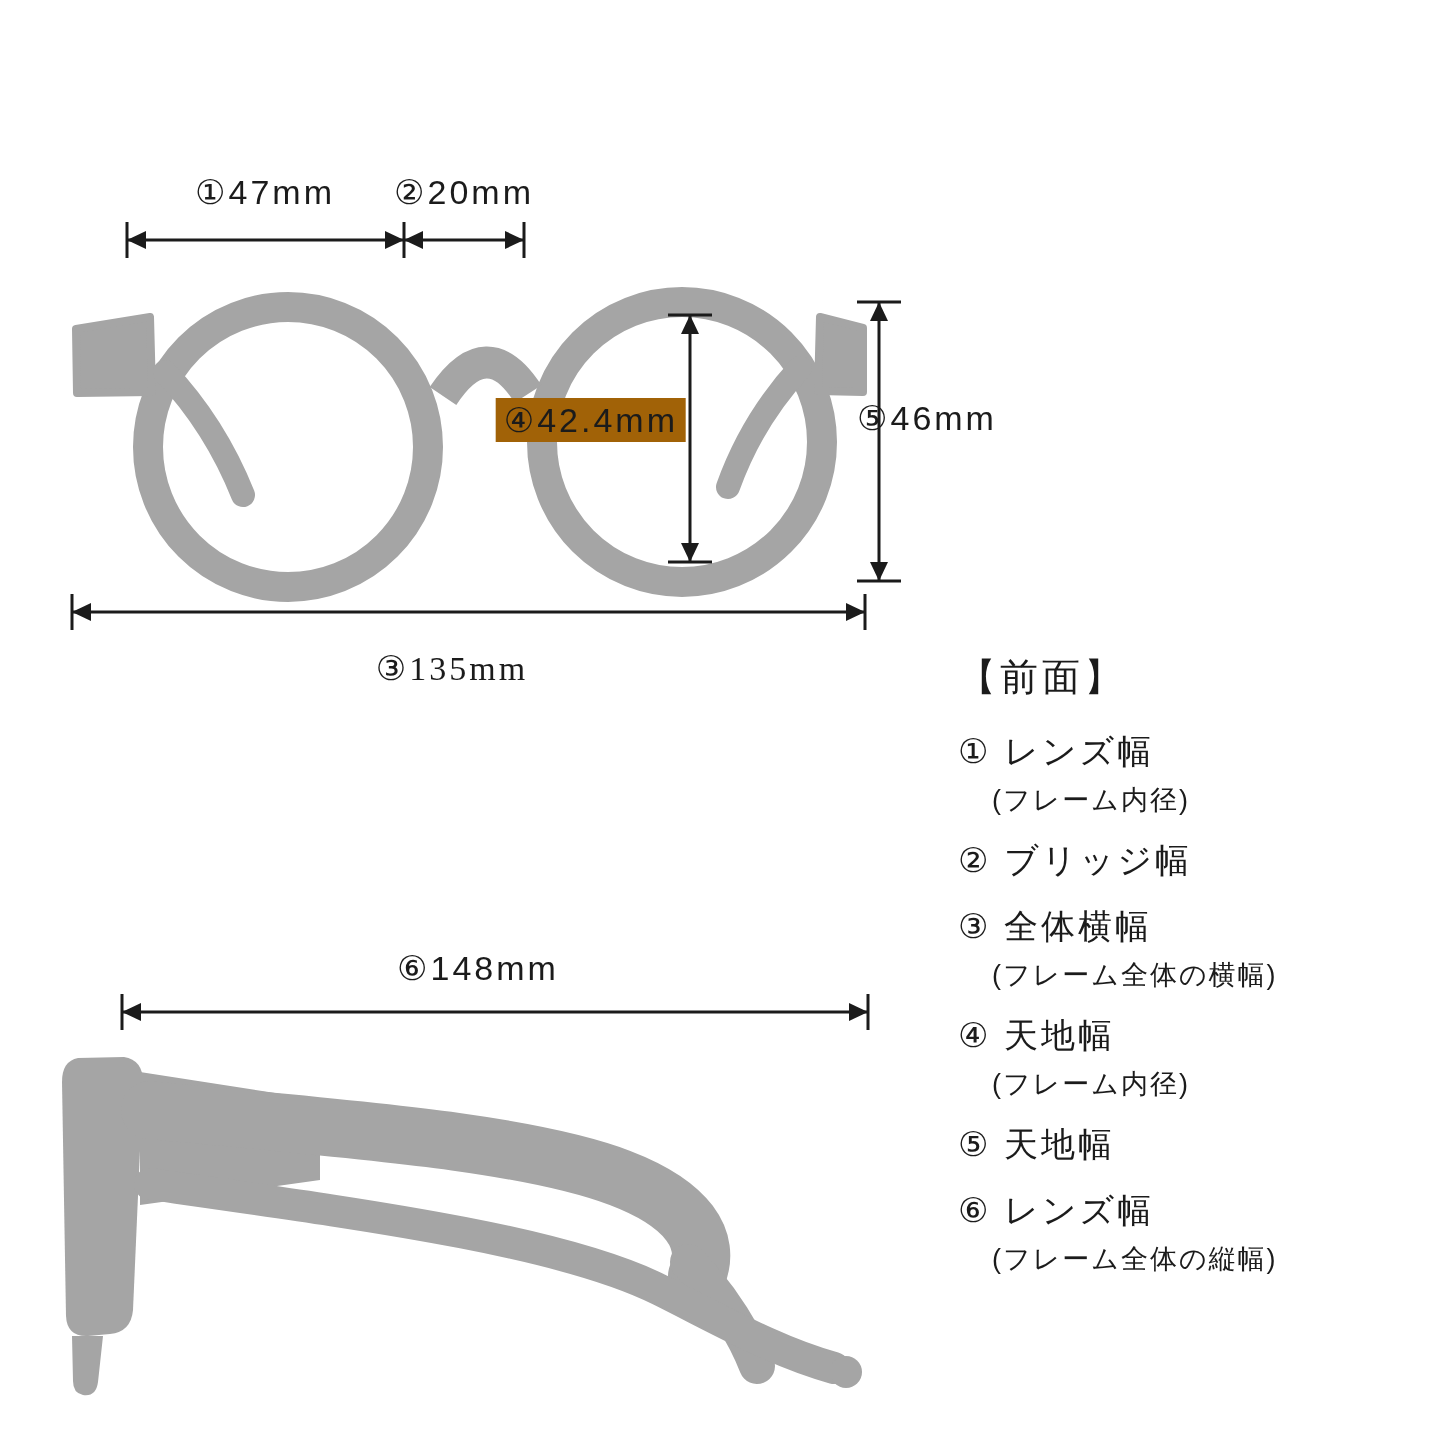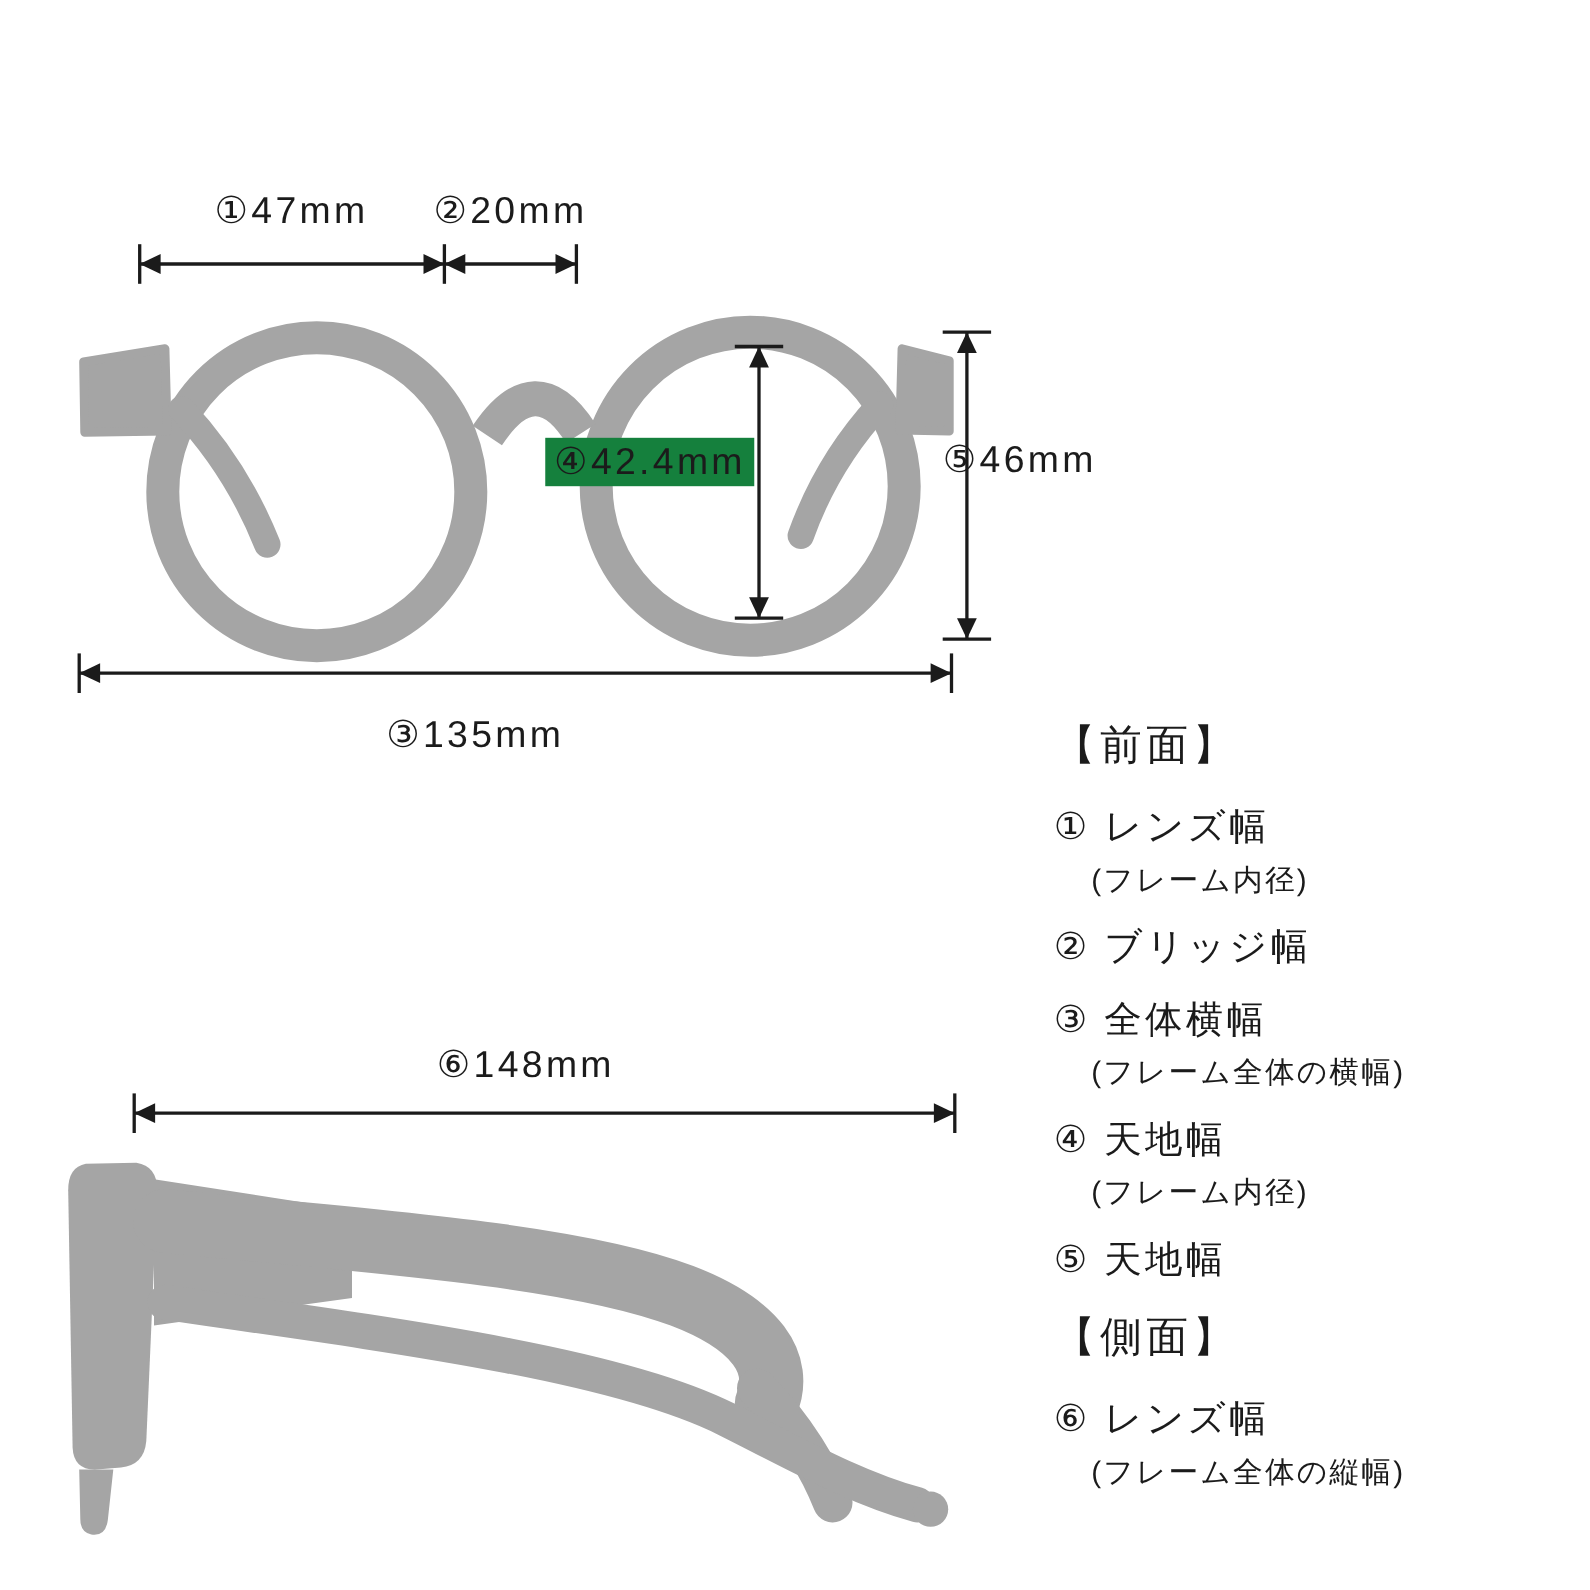--- a/index.html
+++ b/index.html
@@ -30,21 +30,21 @@
   
   .dim-label {
     position: absolute;
     font-size: 34px;
     letter-spacing: 3px;
     white-space: nowrap;
     color: var(--text, #1b1b1b);
   }
   .center     { transform: translateX(-50%); }
   .right-edge { transform: translateX(-100%); }
-  .bg-white   { background: #15803d; padding: 2px 8px; }
+  .bg-white   { background: #a16207; padding: 2px 8px; }
 
   
   .legend { position: absolute; left: 958px; top: 652px; width: 480px; }
   .legend-heading {
     font-size: 38px;
     letter-spacing: 4px;
     font-weight: normal;
     margin-bottom: 26px;
     white-space: nowrap;
   }
@@ -122,21 +122,21 @@
         <polygon points="122,1012 141,1003 141,1021"></polygon>
         <polygon points="868,1012 849,1003 849,1021"></polygon>
       </g>
     </g>
   </svg>
 
   <div class="dim-label center" style="left:265px; top:172px;">①47mm</div>
   <div class="dim-label center" style="left:464px; top:172px;">②20mm</div>
   <div class="dim-label right-edge bg-white" style="left:686px; top:398px;">④42.4mm</div>
   <div class="dim-label" style="left:857px; top:398px;">⑤46mm</div>
-  <div class="dim-label center" style="left:432px; top:648px;">③135mm</div>
+  <div class="dim-label center" style="left:452px; top:648px;font-family:Liberation Serif, serif;">③135mm</div>
   <div class="dim-label center" style="left:478px; top:948px;">⑥148mm</div>
 
   <div class="legend">
     <div class="legend-heading">【前面】</div>
 
     <div class="legend-item">
       <div class="legend-label">① レンズ幅</div>
       <div class="legend-note">(フレーム内径)</div>
     </div>
 
@@ -151,21 +151,20 @@
 
     <div class="legend-item">
       <div class="legend-label">④ 天地幅</div>
       <div class="legend-note">(フレーム内径)</div>
     </div>
 
     <div class="legend-item">
       <div class="legend-label">⑤ 天地幅</div>
     </div>
 
-    <div class="legend-heading legend-heading--side">【側面】</div>
 
     <div class="legend-item">
       <div class="legend-label">⑥ レンズ幅</div>
       <div class="legend-note">(フレーム全体の縦幅)</div>
     </div>
   </div>
 
 </div>
 
 </body></html>

